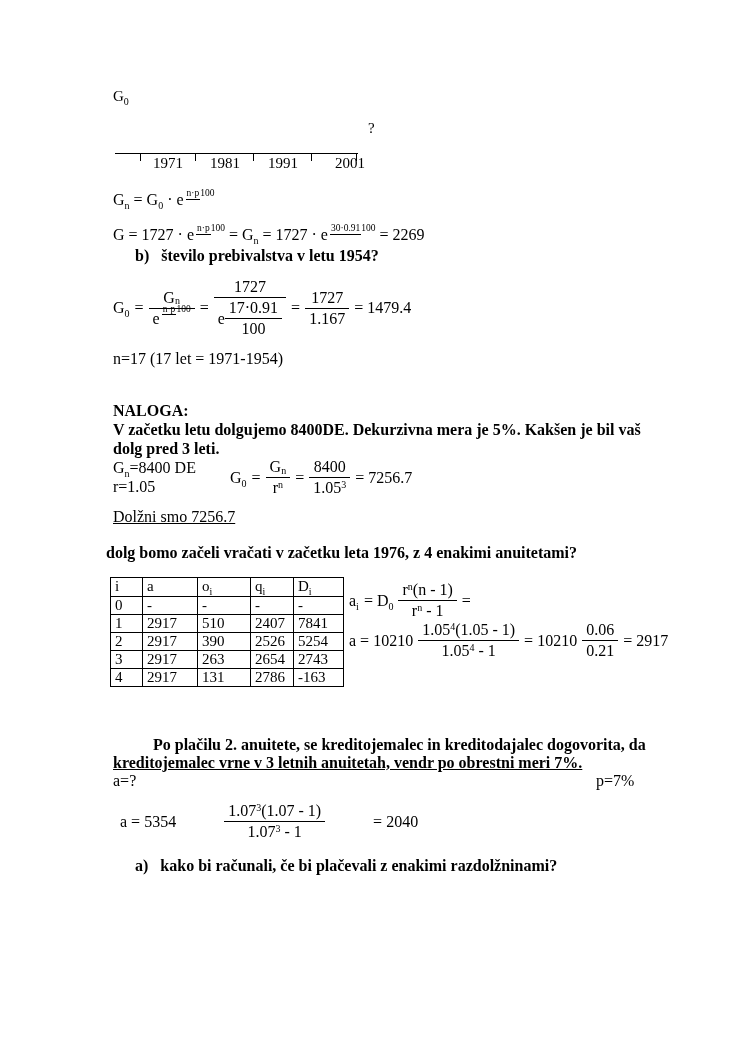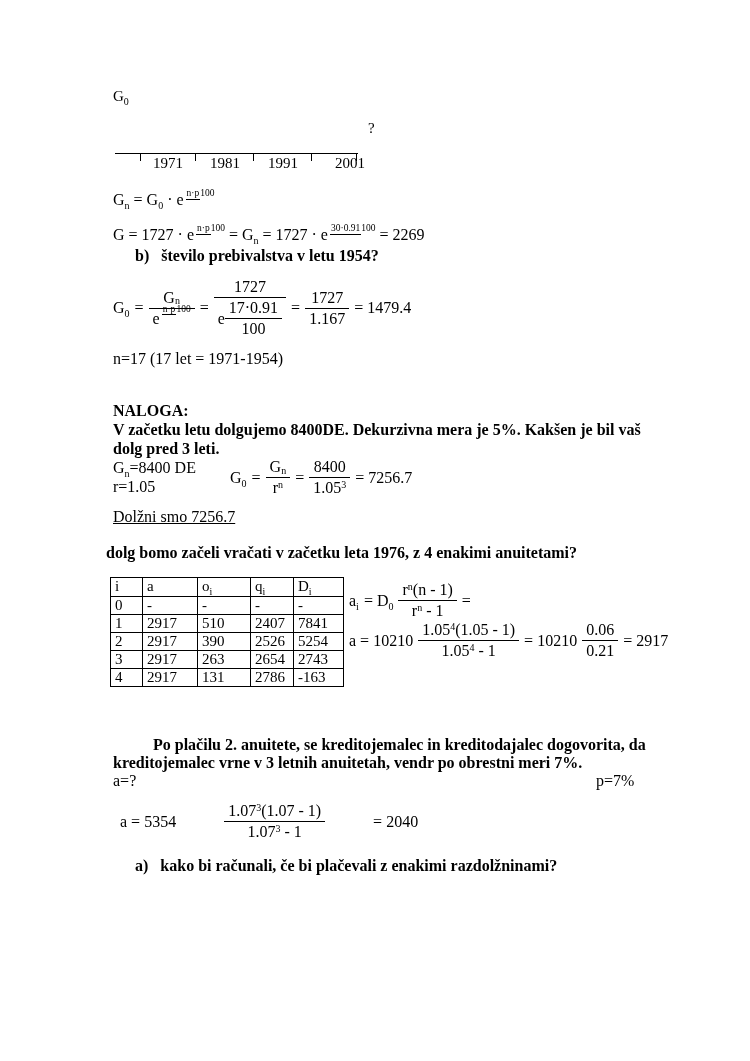--- a/index.html
+++ b/index.html
@@ -216,21 +216,21 @@
     </span>
     <span>= 10210</span>
     <span class="frac">
       <span class="fn">0.06</span>
       <span class="fd">0.21</span>
     </span>
     <span>= 2917</span>
   </div>
 
   <div class="abs t16 bold" style="left:113px; top:736px;margin-left:40px;">Po plačilu 2. anuitete, se kreditojemalec in kreditodajalec dogovorita, da</div>
-  <div class="abs t16 bold" style="left:113px; top:754px;">kreditojemalec vrne v 3 letnih anuitetah, vendr po obrestni meri 7%.</div>
+  <div class="abs t16 bold" style="left:113px; top:754px;text-decoration:underline;">kreditojemalec vrne v 3 letnih anuitetah, vendr po obrestni meri 7%.</div>
   <div class="abs t16" style="left:113px; top:772px;">a=?</div>
   <div class="abs t16" style="left:596px; top:772px;">p=7%</div>
 
   <div class="mflex" style="left:120px; top:801px;gap:48px;">
     <span>a = 5354</span>
     <span class="frac">
       <span class="fn"><span>1.07</span><span class="sp">3</span><span>(1.07 - 1)</span></span>
       <span class="fd"><span>1.07</span><span class="sp">3</span><span> - 1</span></span>
     </span>
     <span>= 2040</span>

